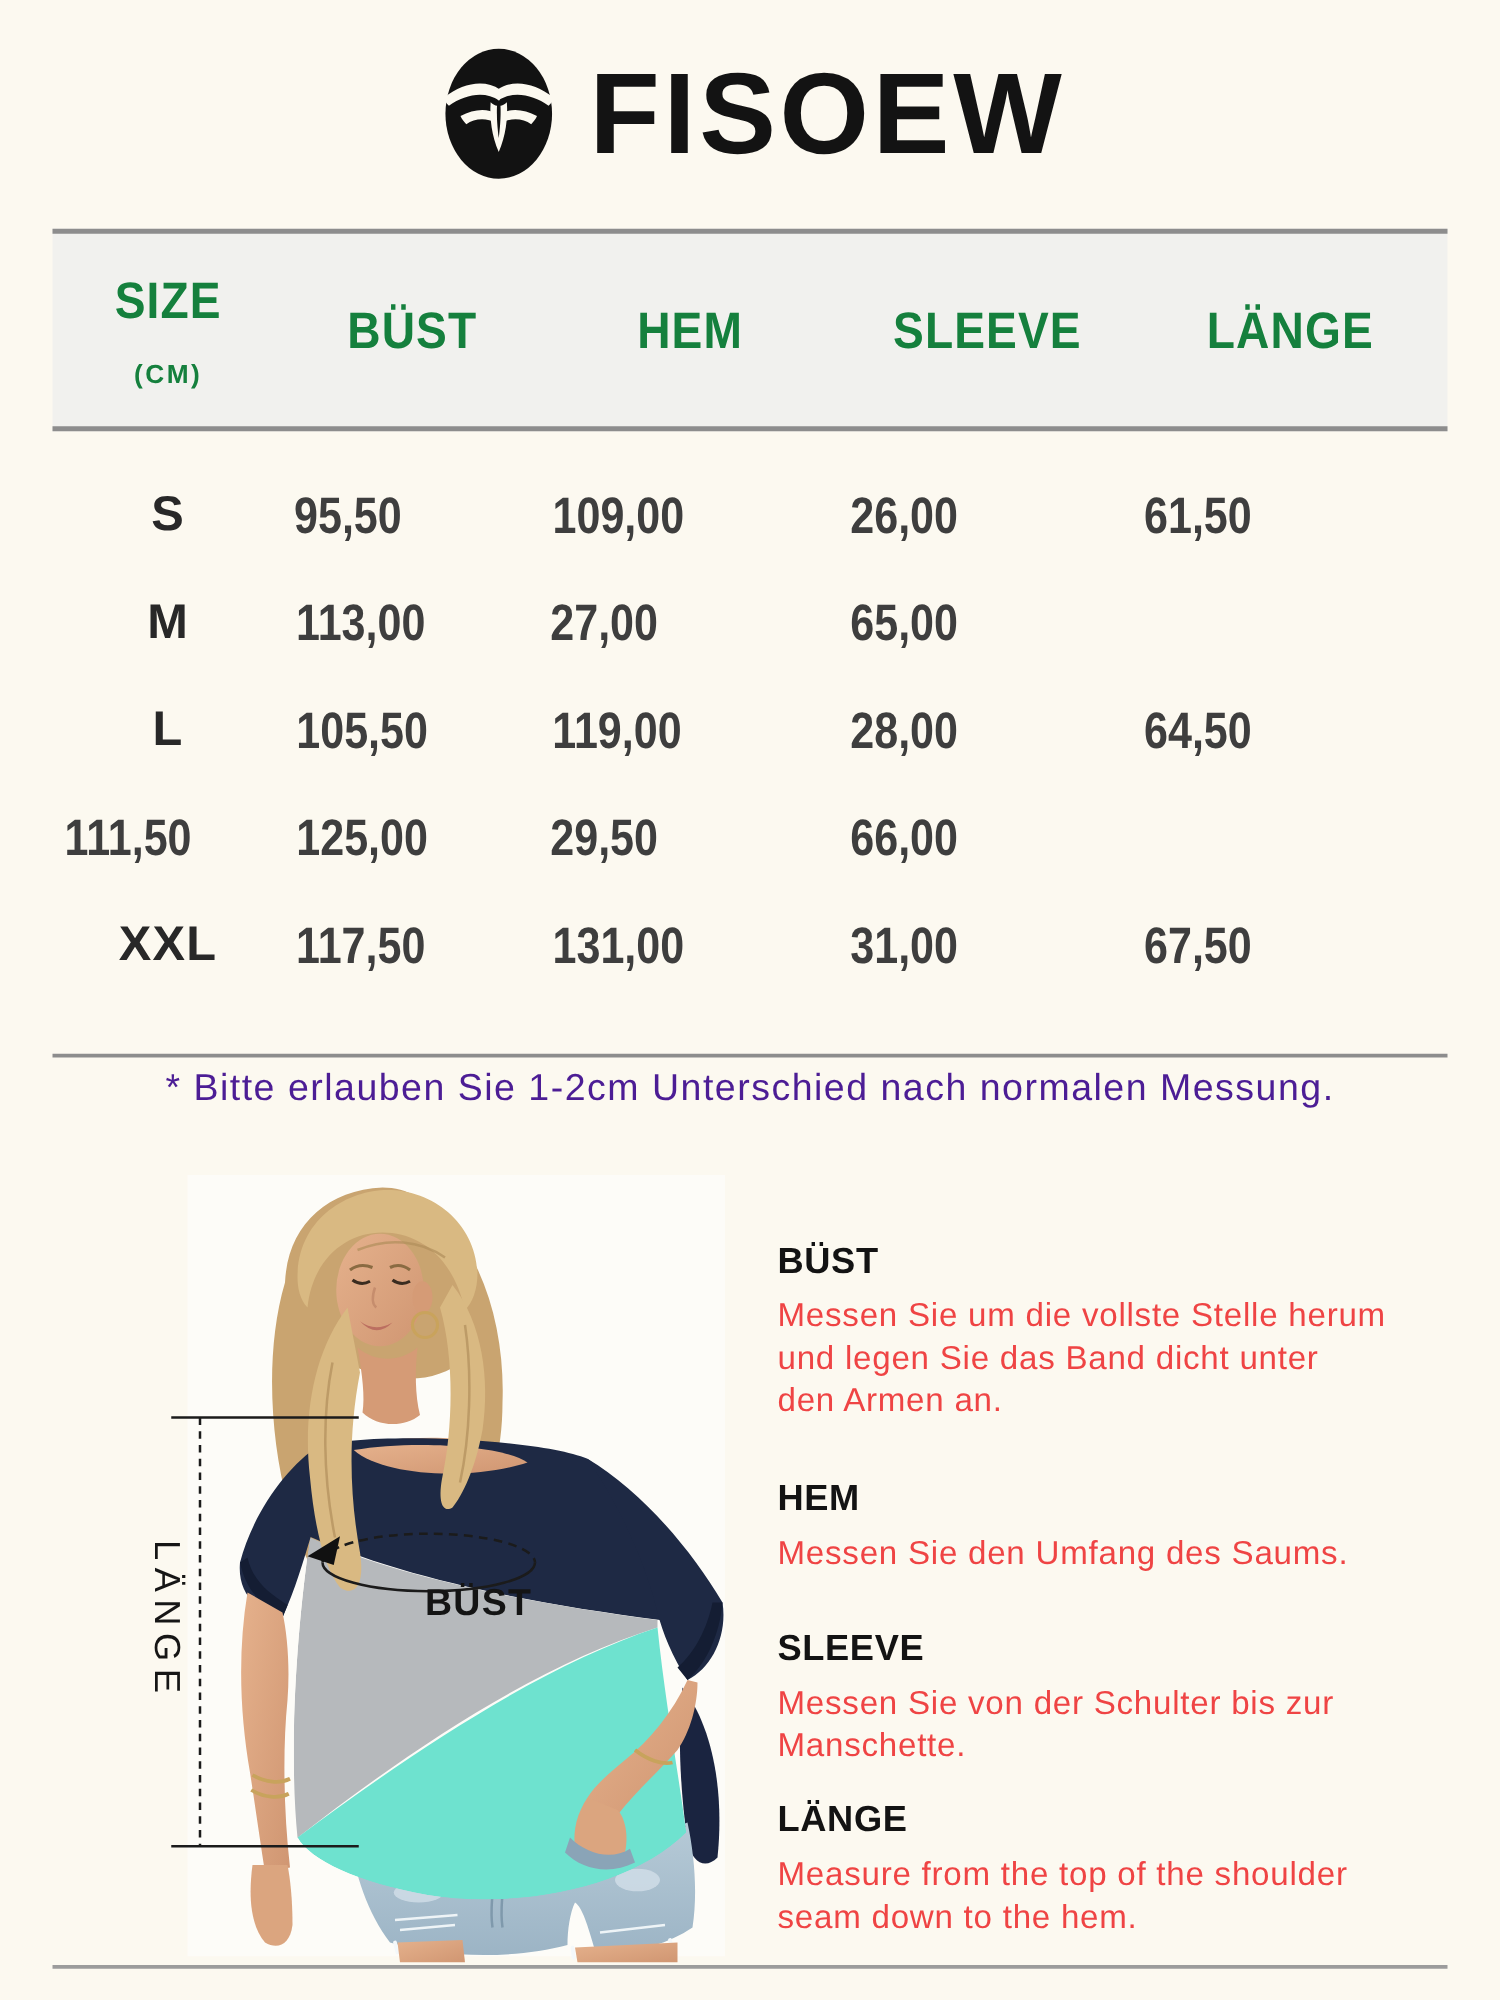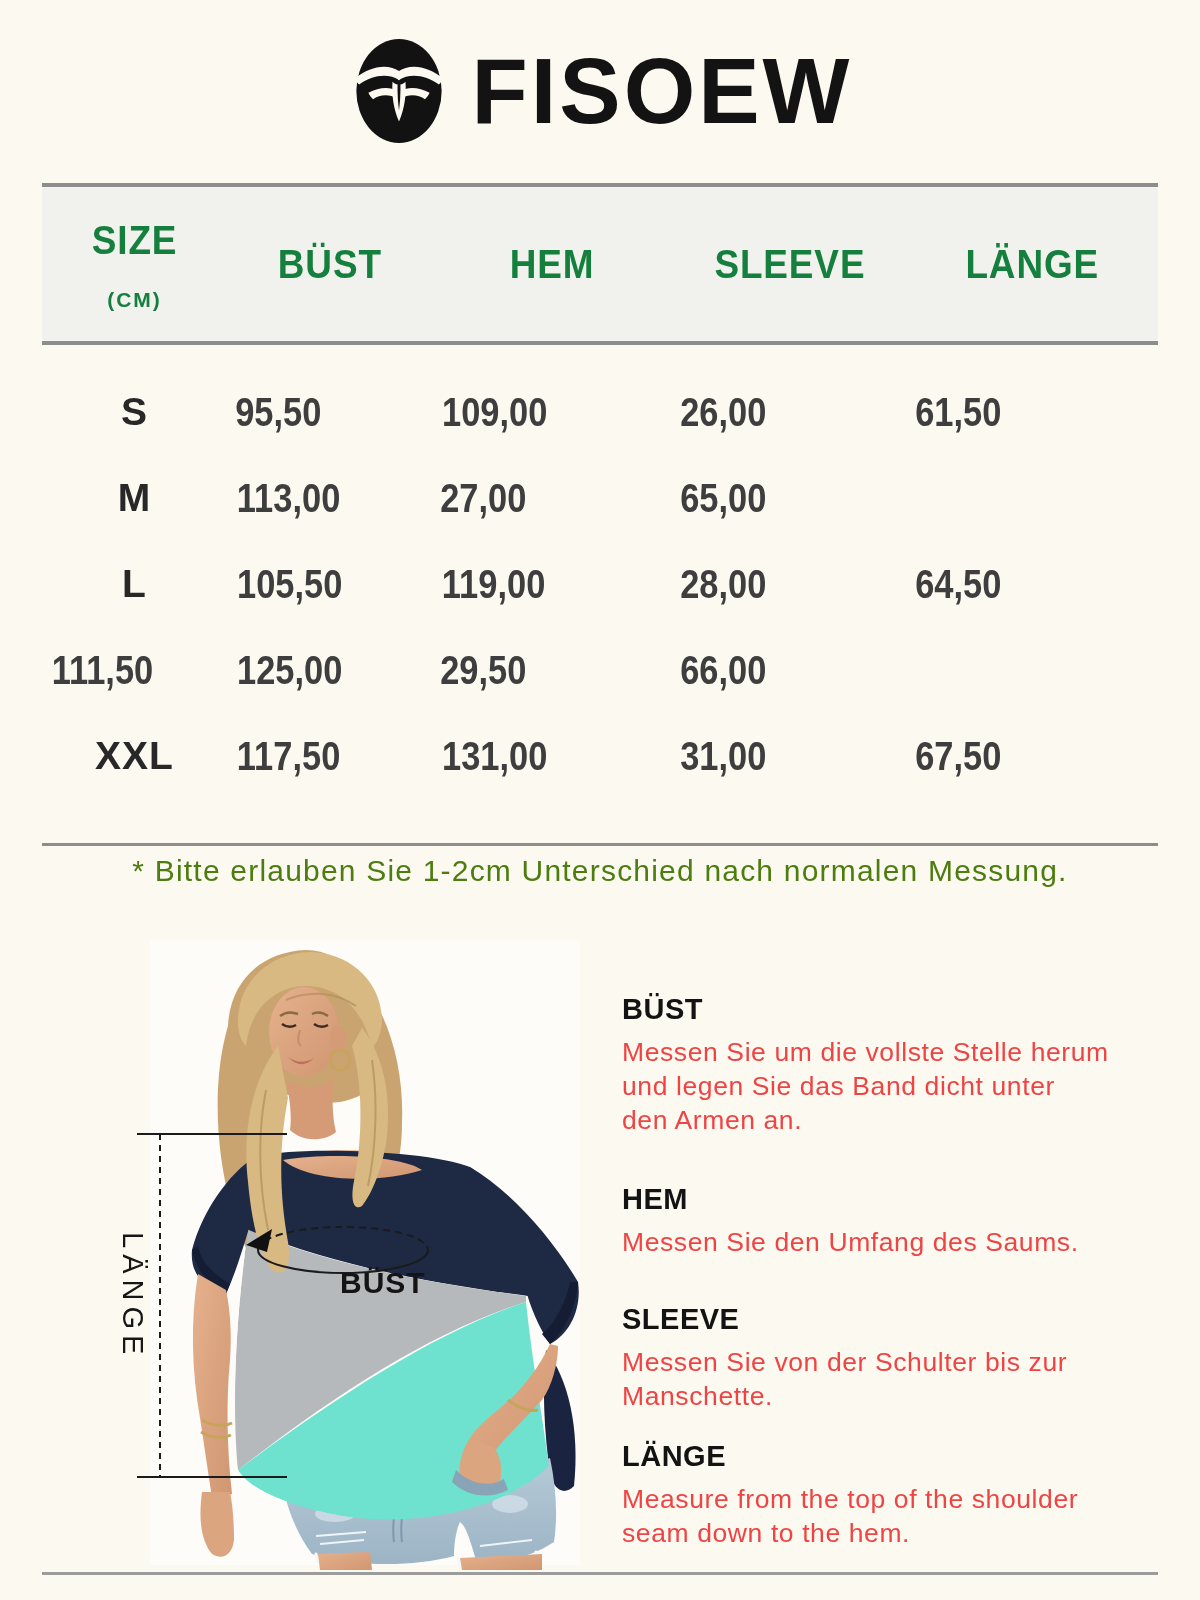--- a/index.html
+++ b/index.html
@@ -20,21 +20,21 @@
   .hlabel{display:inline-block;font-size:41px;font-weight:800;letter-spacing:1px;
     transform:scaleX(0.9);transform-origin:center;}
   .hunit{display:block;font-size:21px;font-weight:800;letter-spacing:2px;margin-top:24px;}
   .trows{position:absolute;top:369px;left:42px;width:1116px;}
   .trow{display:grid;grid-template-columns:185px 205px 240px 235px 251px;height:86px;align-items:center;}
   .csize{text-align:center;font-size:39px;font-weight:800;color:#282828;letter-spacing:1px;}
   .cnum{text-align:left;font-size:41px;font-weight:700;color:#3e3e3e;}
   .cnum span{display:inline-block;transform:scaleX(0.84);transform-origin:center;}
   .sep1{position:absolute;top:843px;left:42px;width:1116px;height:3px;background:#8d8d8d;}
   .note{position:absolute;top:854px;left:0;width:100%;text-align:center;
-    font-size:30px;color:#4d7c0f;letter-spacing:1.2px;}
+    font-size:30px;color:#4c1d95;letter-spacing:1.2px;}
   .bottom-rule{position:absolute;top:1572px;left:42px;width:1116px;height:3px;background:#9c9c9c;}
   
   .figure-wrap{position:absolute;left:80px;top:930px;width:520px;height:640px;}
   .figure-wrap svg{position:absolute;left:0;top:0;}
   .len-label{position:absolute;left:36px;top:302px;writing-mode:vertical-rl;
     font-size:29px;letter-spacing:6px;color:#161616;}
   .bust-label{position:absolute;left:260px;top:336px;font-size:30px;font-weight:600;
     letter-spacing:1px;color:#141414;}
   
   .def{position:absolute;left:622px;width:560px;}

